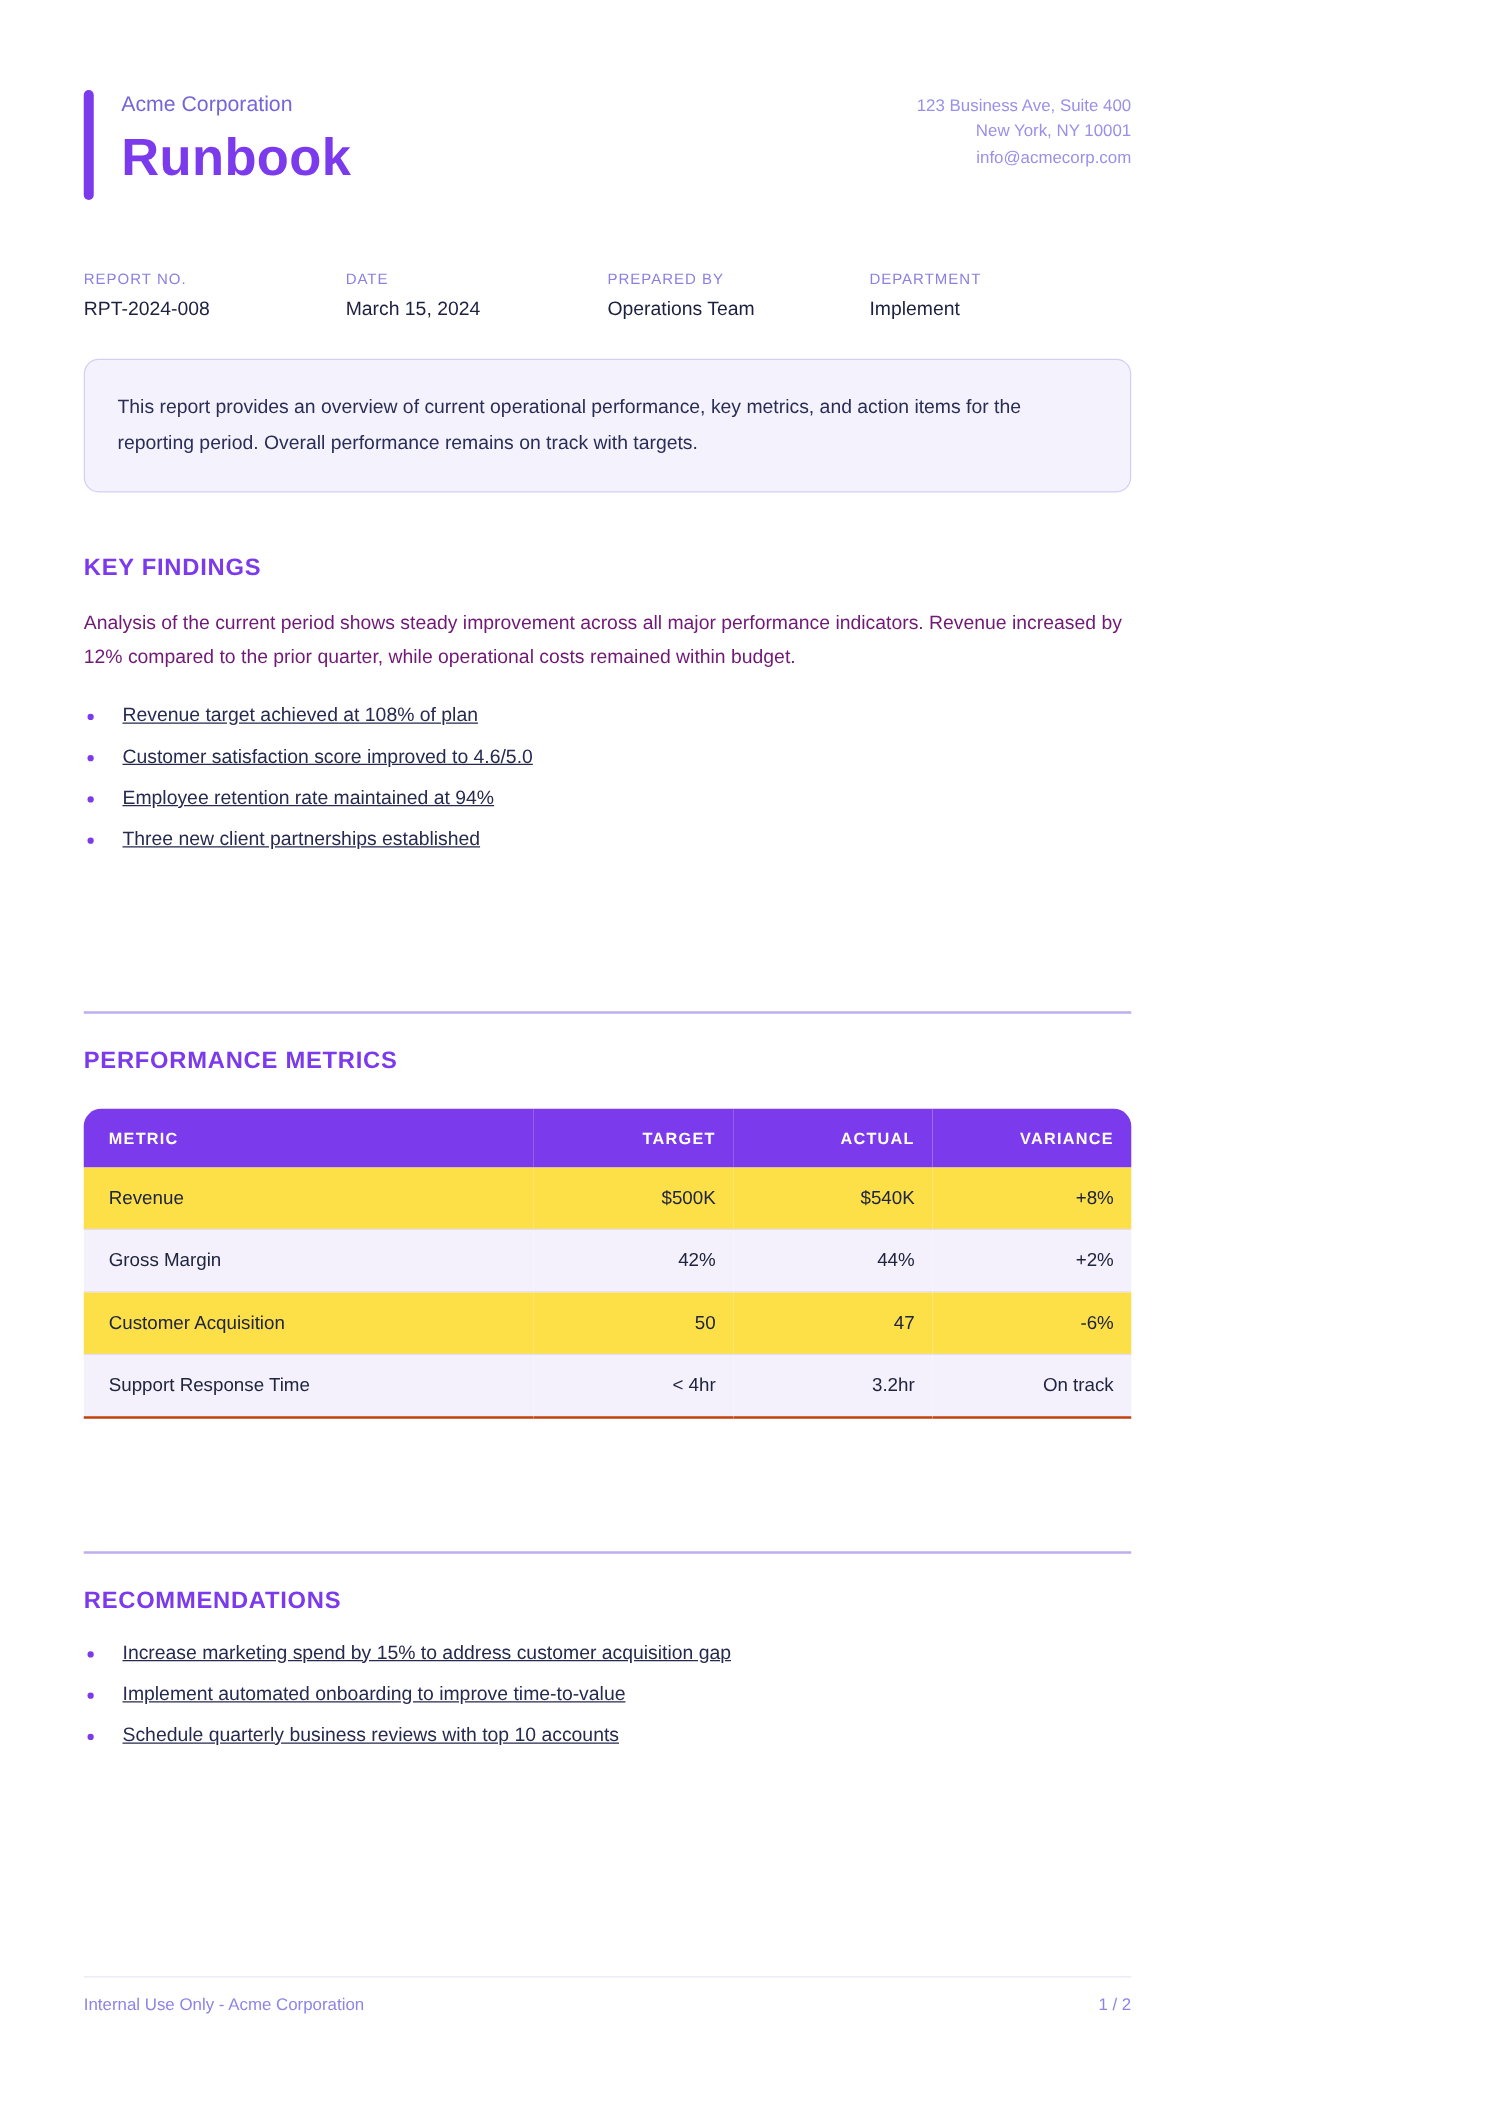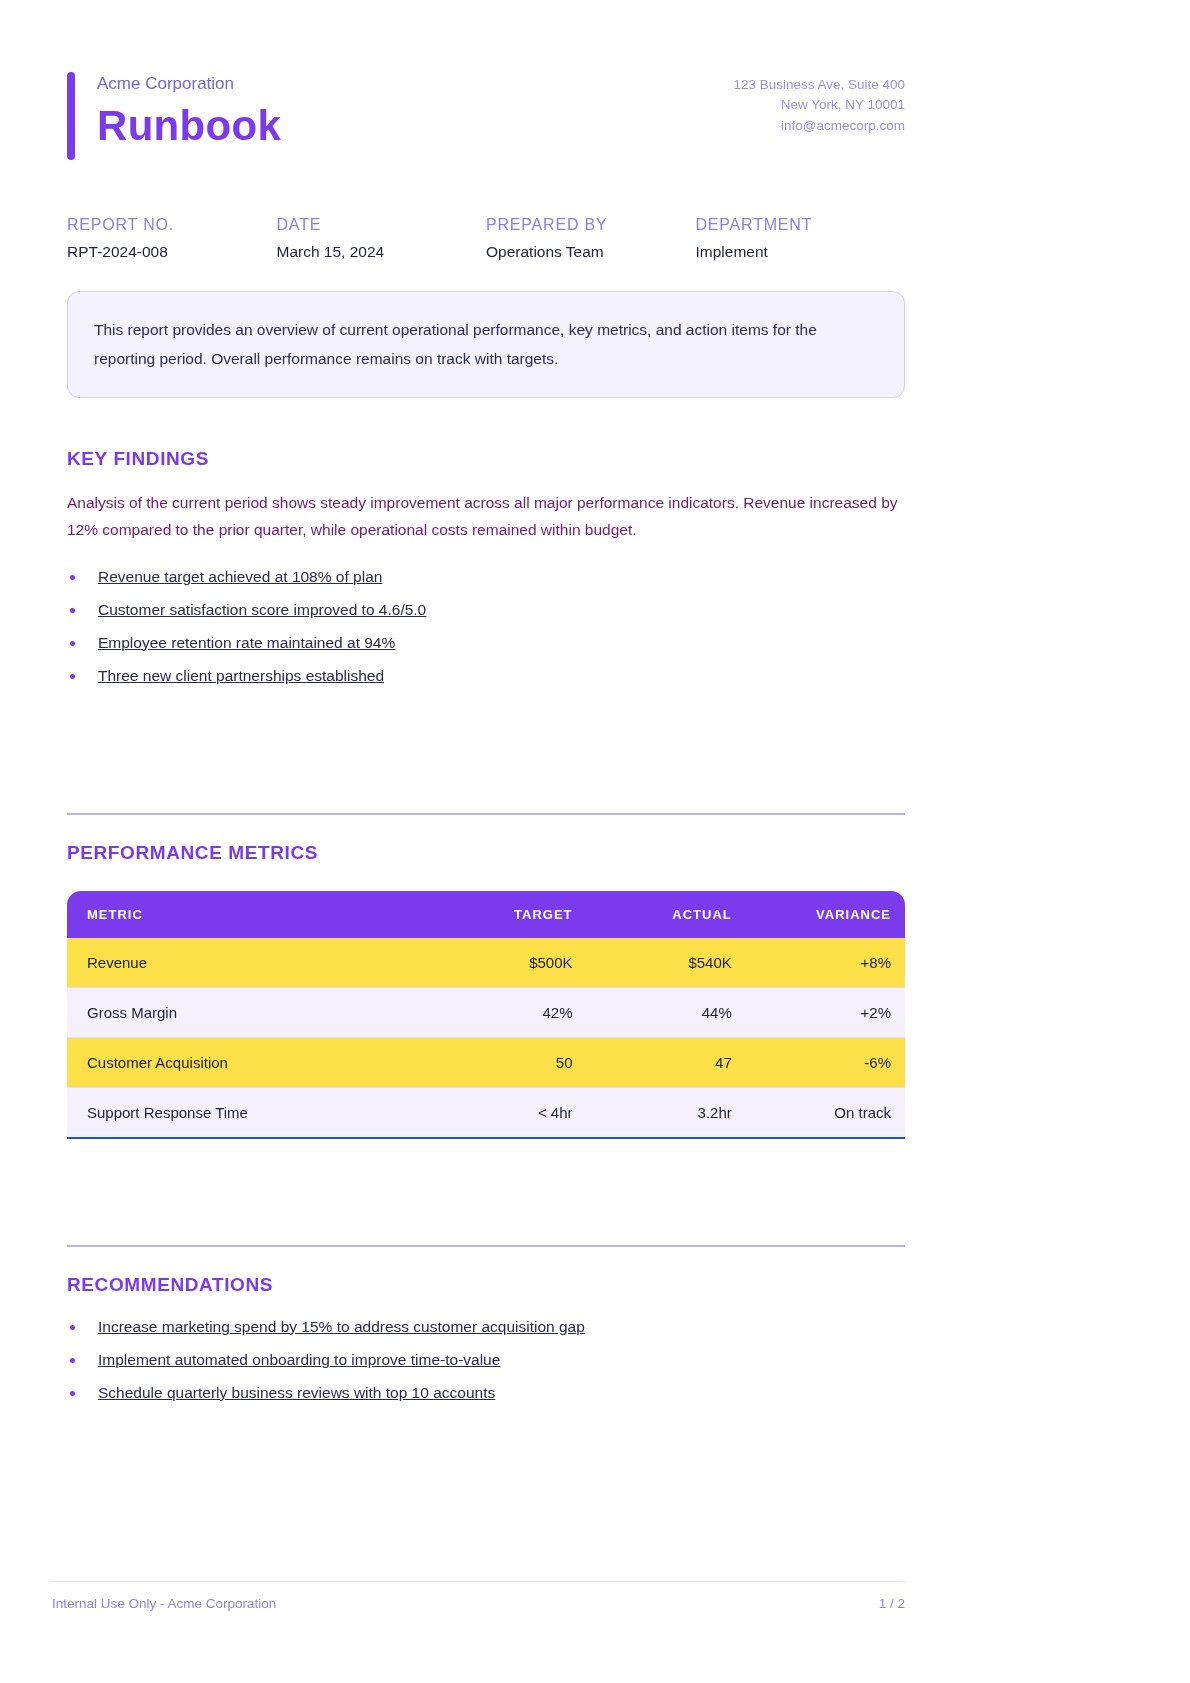--- a/index.html
+++ b/index.html
@@ -17,21 +17,21 @@
   
   .header-row { display:flex; justify-content:space-between; align-items:flex-start; }
   .brand { display:flex; align-items:stretch; }
   .accent-bar { width:8px; height:88px; background:#7c3aed; border-radius:4px; margin-right:22px; flex:0 0 auto; }
   .company { font-size:17px; color:#7566d8; padding-top:2px; }
   .doc-title { font-size:42px; font-weight:bold; color:#7c3aed; margin-top:8px; letter-spacing:.3px; }
   .address { text-align:right; font-size:13.5px; color:#9a90e9; line-height:1.5; padding-top:3px; }
 
   
   .meta-grid { display:grid; grid-template-columns:repeat(4,1fr); margin-top:56px; }
-  .meta-label { font-size:16px; color:#8b80e2; letter-spacing:.8px; }
+  .meta-label { font-size:12px; color:#8b80e2; letter-spacing:.8px; }
   .meta-value { font-size:15.5px; color:#1d2140; margin-top:9px; }
 
   
   .summary-box {
     margin-top:30px;
     background:#f4f2fd;
     border:1px solid #d5cef5;
     border-radius:12px;
     padding:24px 26px;
     font-size:15.5px; line-height:1.85; color:#2a2e55;
@@ -65,25 +65,25 @@
   .metrics-table thead th:first-child { text-align:left; padding-left:20px; border-top-left-radius:14px; }
   .metrics-table thead th:last-child { border-top-right-radius:14px; }
   .metrics-table tbody td {
     font-size:15px; color:#20253f;
     padding:16px 14px; text-align:right;
     border-bottom:1px solid #e2dcf8;
     background:#fde047;
   }
   .metrics-table tbody td:first-child { text-align:left; padding-left:20px; }
   .metrics-table tbody tr:nth-child(even) td { background:#f4f1fd; }
-  .metrics-table tbody tr:last-child td { border-bottom:2px solid #1d4ed8; }
+  .metrics-table tbody tr:last-child td { border-bottom:2px solid #c2410c; }
 
   
   .footer {
-    position:absolute; left:52px; right:73px; top:1581px;
+    position:absolute; left:67px; right:73px; top:1581px;
     border-top:1px solid #e9e5f9; padding-top:14px;
     display:flex; justify-content:space-between;
     font-size:13.5px; color:#8d84e8;
   }
 </style>
 </head>
 <body>
 
 <div class="page">
 

